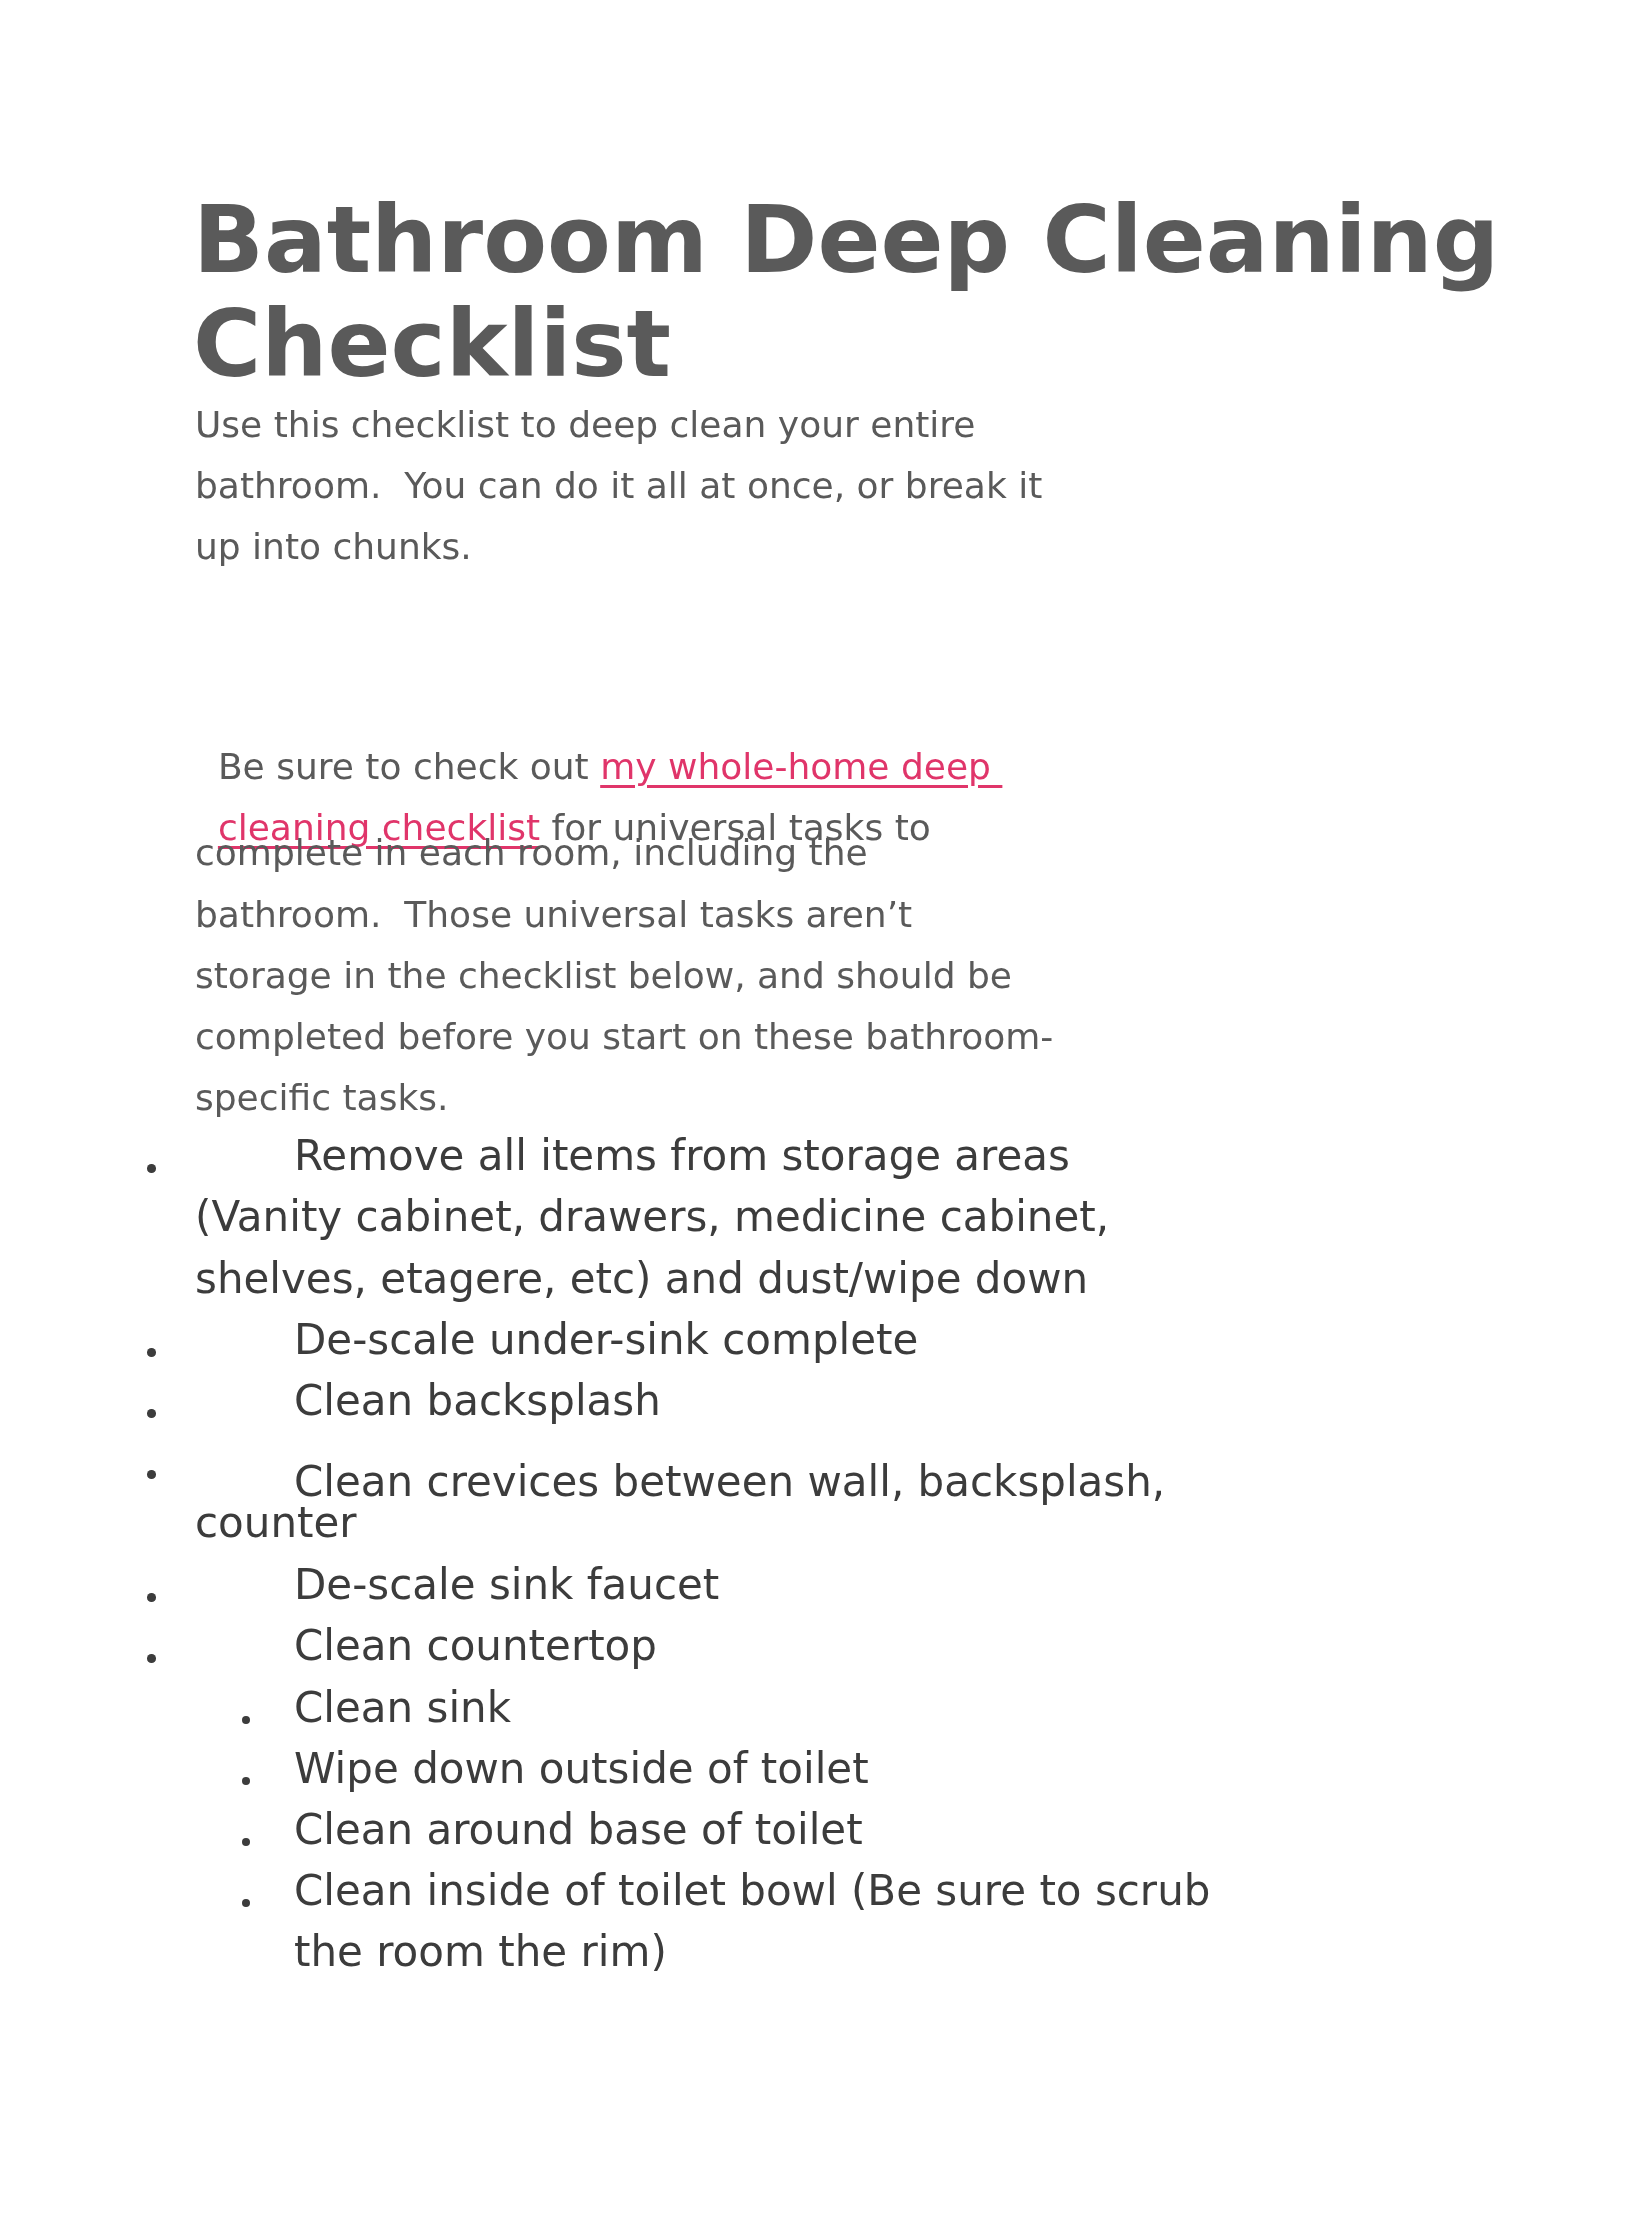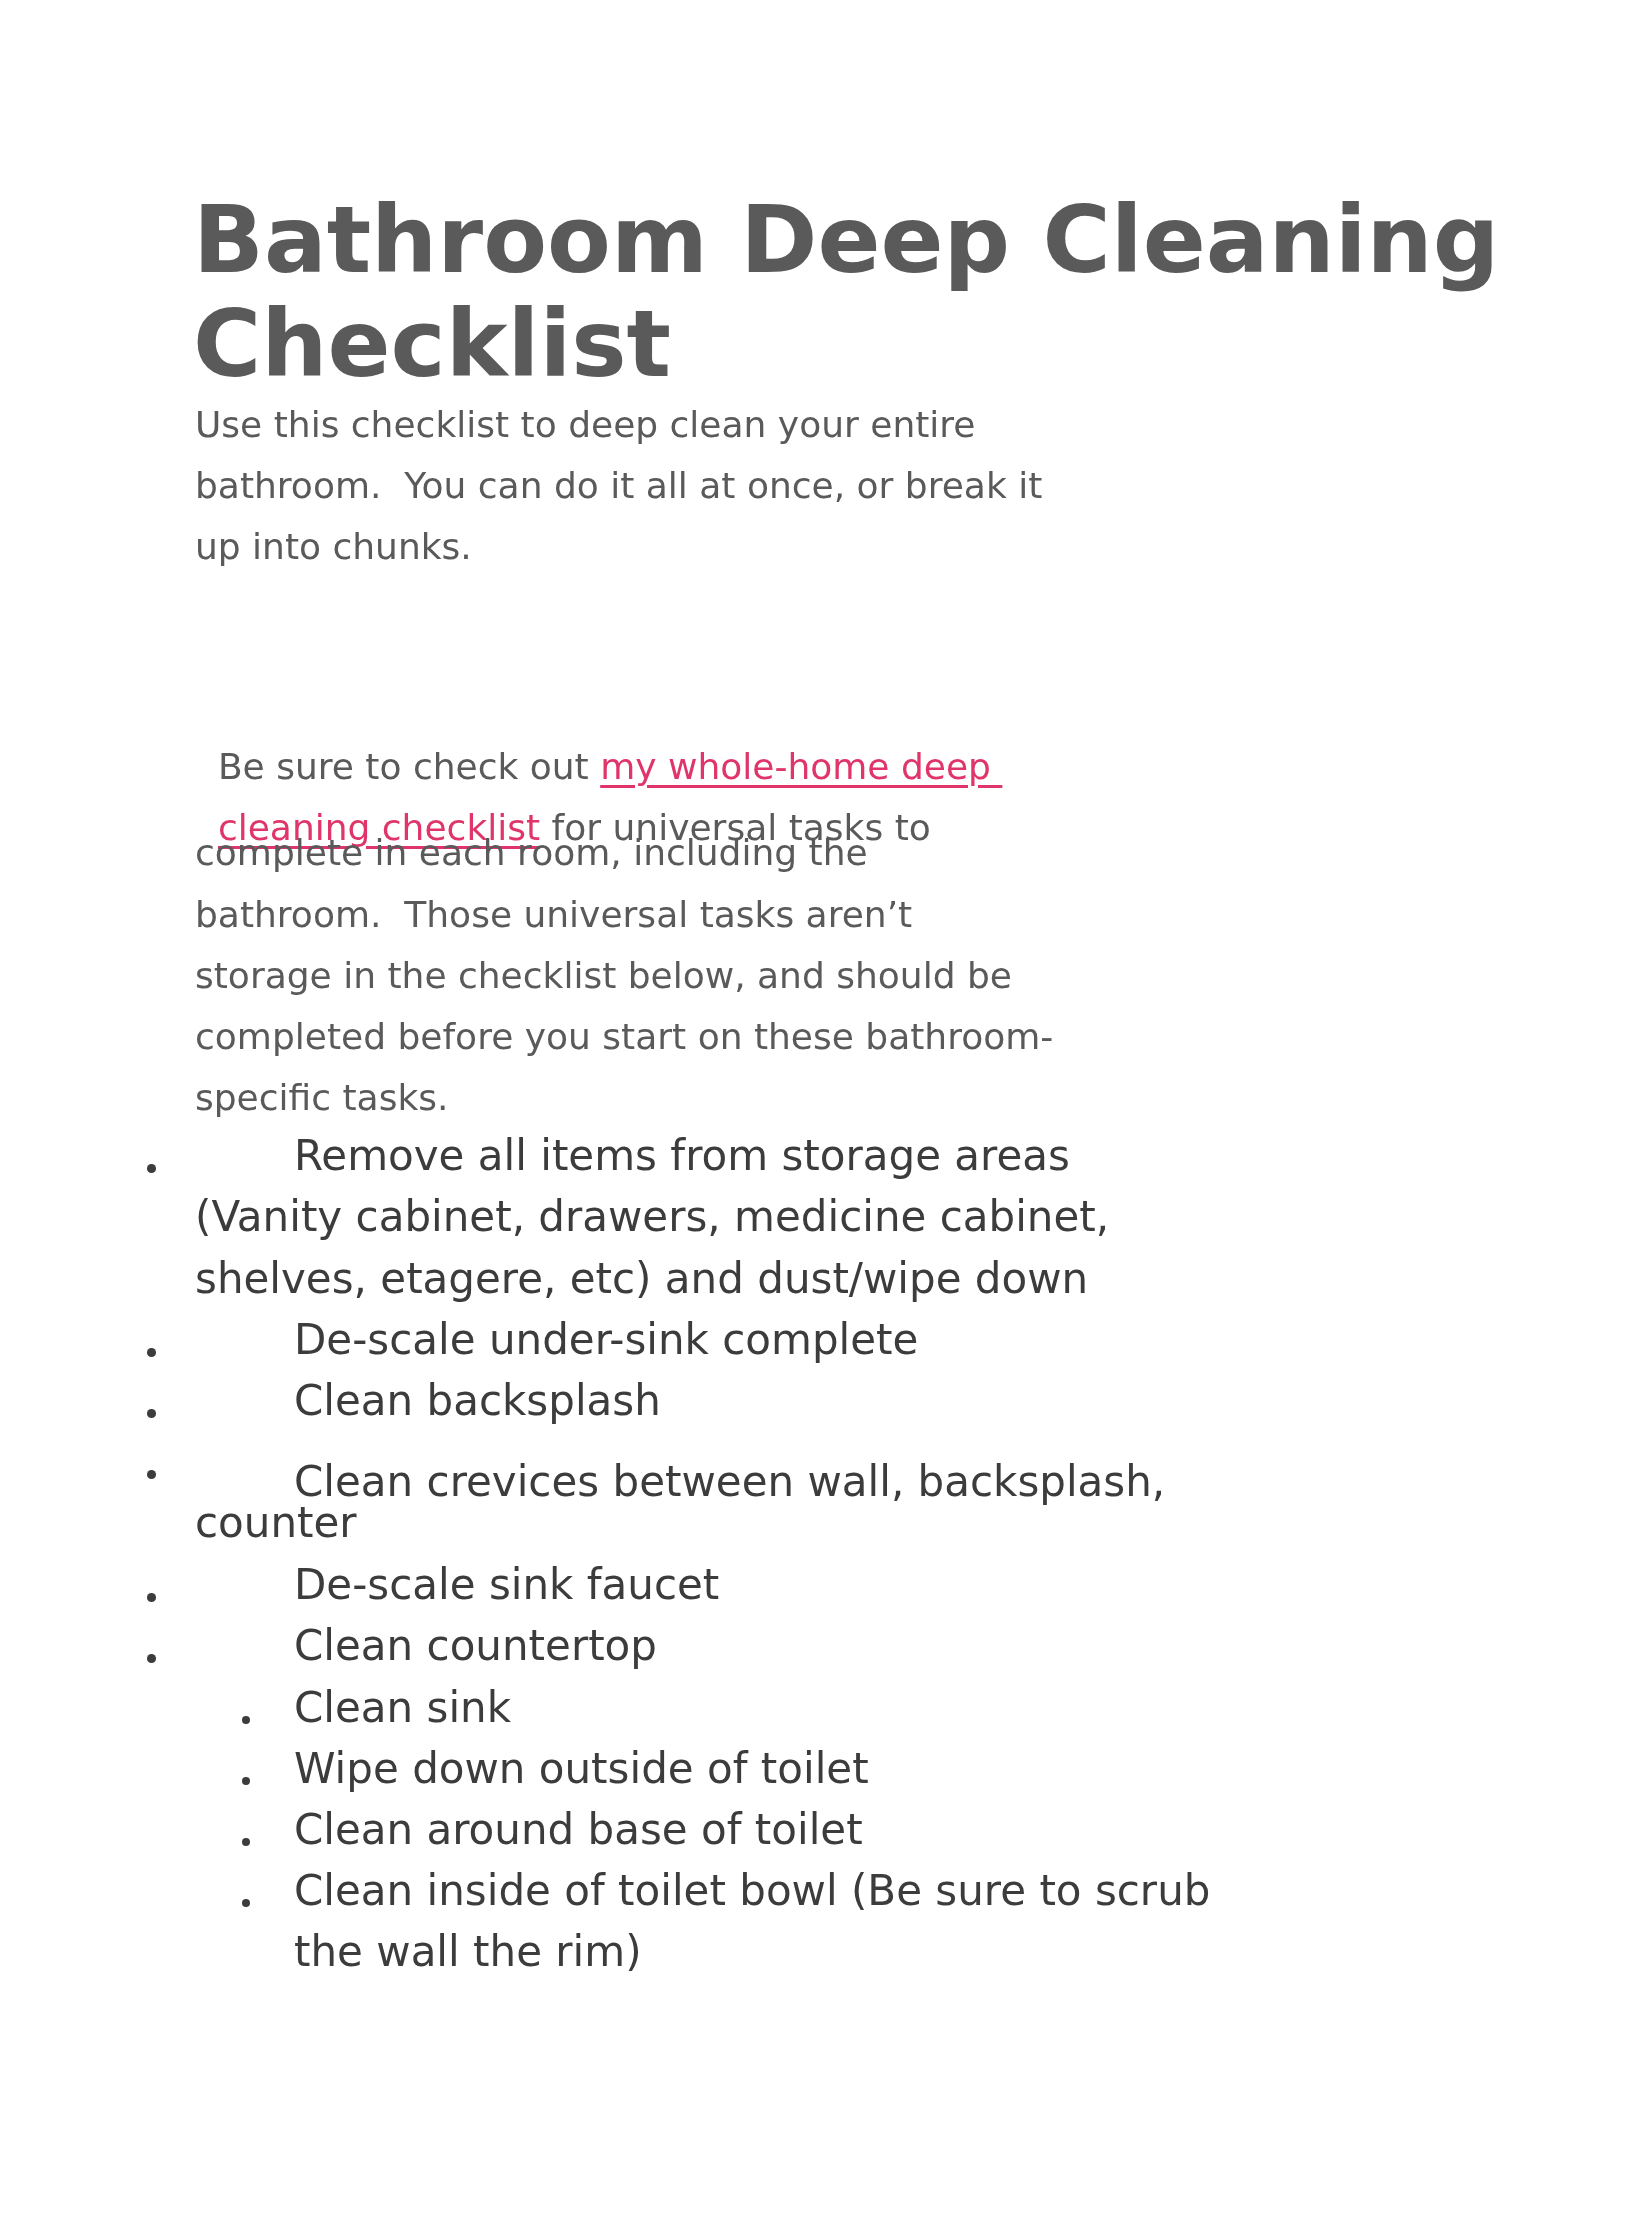--- a/index.html
+++ b/index.html
@@ -82,16 +82,16 @@
   </div>
 
   <div>
     <span class="bullet sub" style="left:242px; top:1838px;"></span>
     <div class="line item" style="left:294px; top:1809px;">Clean around base of toilet</div>
   </div>
 
   <div>
     <span class="bullet sub" style="left:242px; top:1899px;"></span>
     <div class="line item" style="left:294px; top:1870px;">Clean inside of toilet bowl (Be sure to scrub</div>
-    <div class="line item" style="left:294px; top:1931px;">the wall the rim)</div>
+    <div class="line item" style="left:294px; top:1931px;">the room the rim)</div>
   </div>
 </div>
 
 
 </body></html>

